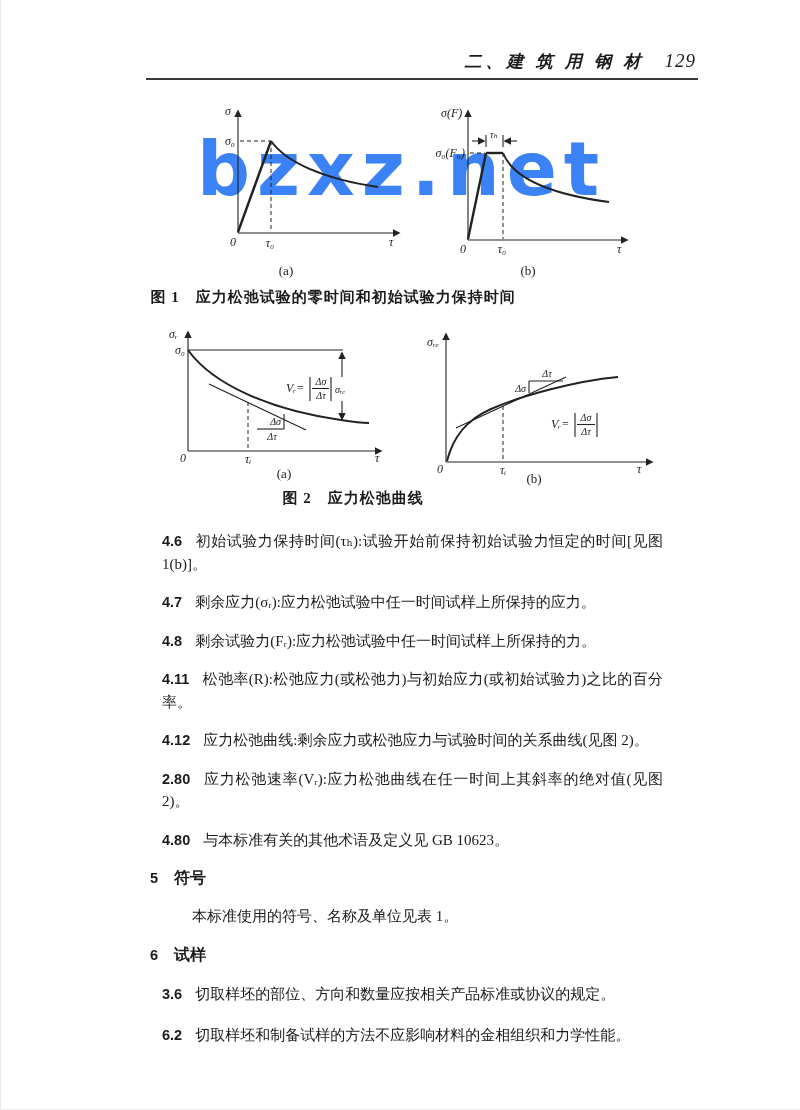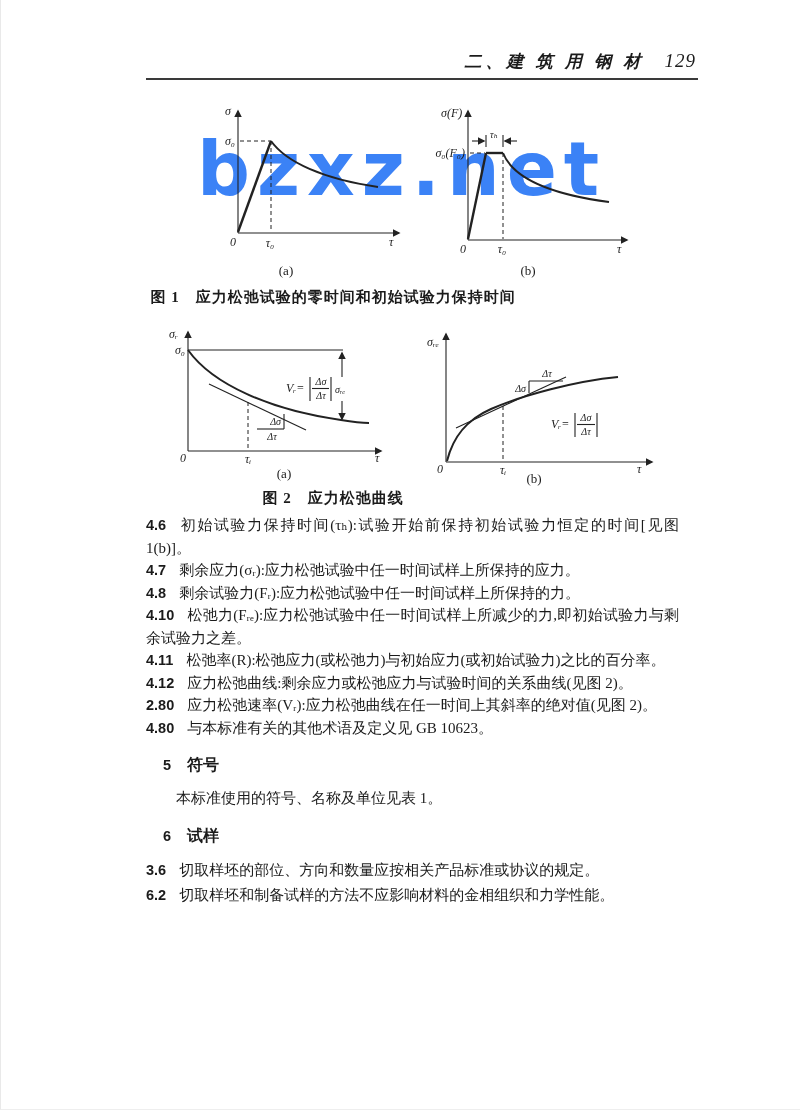--- a/index.html
+++ b/index.html
@@ -44,30 +44,30 @@
     font-size:12px;fill:#1b1b1b;stroke:none;font-style:italic;
   }
   svg text.small{font-size:10px;}
   svg text.tag{font-style:normal;font-size:13px;}
   svg marker path{fill:#222;stroke:none;}
   .caption{
     position:absolute;left:0;width:664px;text-align:center;
     font-size:15px;font-weight:bold;letter-spacing:1px;
   }
   #cap1{top:288px;}
-  #cap2{top:489px;}
+  #cap2{top:489px;margin-left:20px;}
   
   .textblock{
     position:absolute;left:145px;top:514px;width:533px;
     font-size:15px;line-height:22.5px;text-align:justify;
   }
-  .textblock p{margin:0;}
+  .textblock p{margin:16px;}
   .textblock .num{font-weight:bold;margin-right:13px;font-family:"Liberation Sans","DejaVu Sans",sans-serif;font-size:14.5px;}
   .sec-head{
-    font-size:16px;font-weight:bold;margin:15px 0 11px 17px;line-height:22px;
+    font-size:16px;font-weight:bold;margin:15px 0 11px 4px;line-height:22px;
     font-family:"Liberation Serif","DejaVu Serif",serif;
   }
   .sec-head .num{margin-right:16px;}
   .indent{padding-left:30px;}
   .sec5-body{margin-top:0;}
   .s6items p{line-height:25px;}
 </style>
 </head>
 <body>
 
@@ -189,21 +189,20 @@
     <text x="226" y="148">τ</text>
     <text class="tag" x="123" y="158" text-anchor="middle">(b)</text>
   </svg>
 
   <div class="caption" id="cap2">图 2　应力松弛曲线</div>
 
   <div class="textblock">
     <p><span class="num">4.6</span><span>初始试验力保持时间(τₕ):试验开始前保持初始试验力恒定的时间[见图 1(b)]。</span></p>
     <p><span class="num">4.7</span><span>剩余应力(σᵣ):应力松弛试验中任一时间试样上所保持的应力。</span></p>
     <p><span class="num">4.8</span><span>剩余试验力(Fᵣ):应力松弛试验中任一时间试样上所保持的力。</span></p>
-    <p><span class="num">4.10</span><span>松弛力(Fᵣₑ):应力松弛试验中任一时间试样上所减少的力,即初始试验力与剩余试验力之差。</span></p>
     <p><span class="num">4.11</span><span>松弛率(R):松弛应力(或松弛力)与初始应力(或初始试验力)之比的百分率。</span></p>
     <p><span class="num">4.12</span><span>应力松弛曲线:剩余应力或松弛应力与试验时间的关系曲线(见图 2)。</span></p>
     <p><span class="num">2.80</span><span>应力松弛速率(Vᵣ):应力松弛曲线在任一时间上其斜率的绝对值(见图 2)。</span></p>
     <p><span class="num">4.80</span><span>与本标准有关的其他术语及定义见 GB 10623。</span></p>
 
     <div class="sec-head"><span class="num">5</span><span>符号</span></div>
     <p class="indent sec5-body">本标准使用的符号、名称及单位见表 1。</p>
 
     <div class="sec-head"><span class="num">6</span><span>试样</span></div>
     <div class="s6items">

